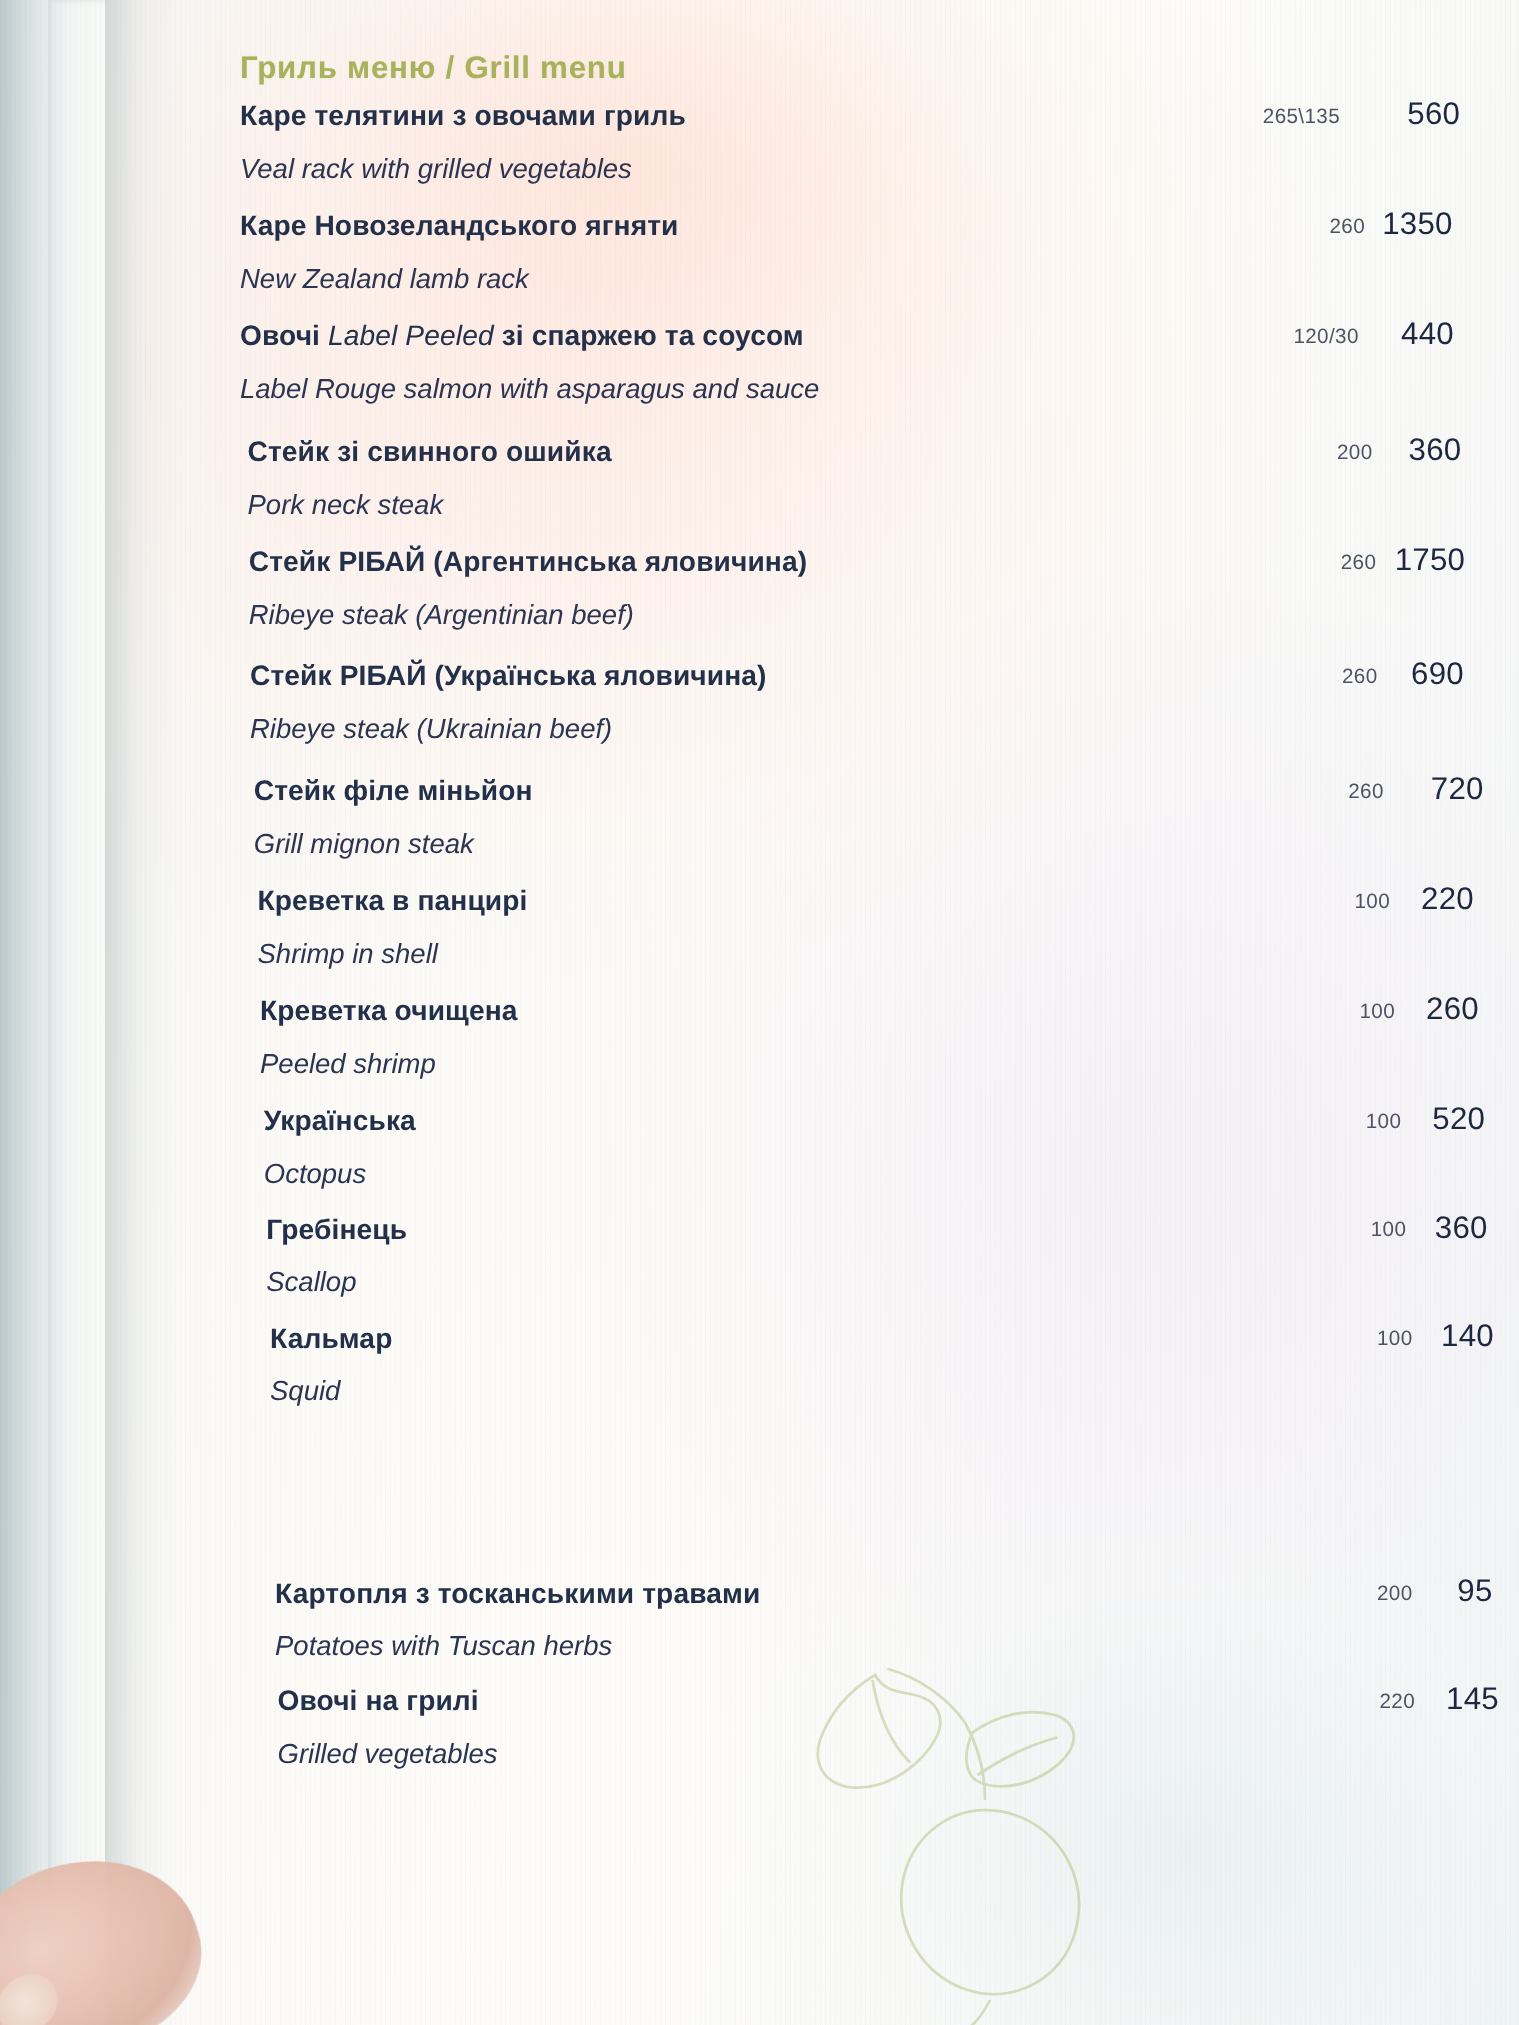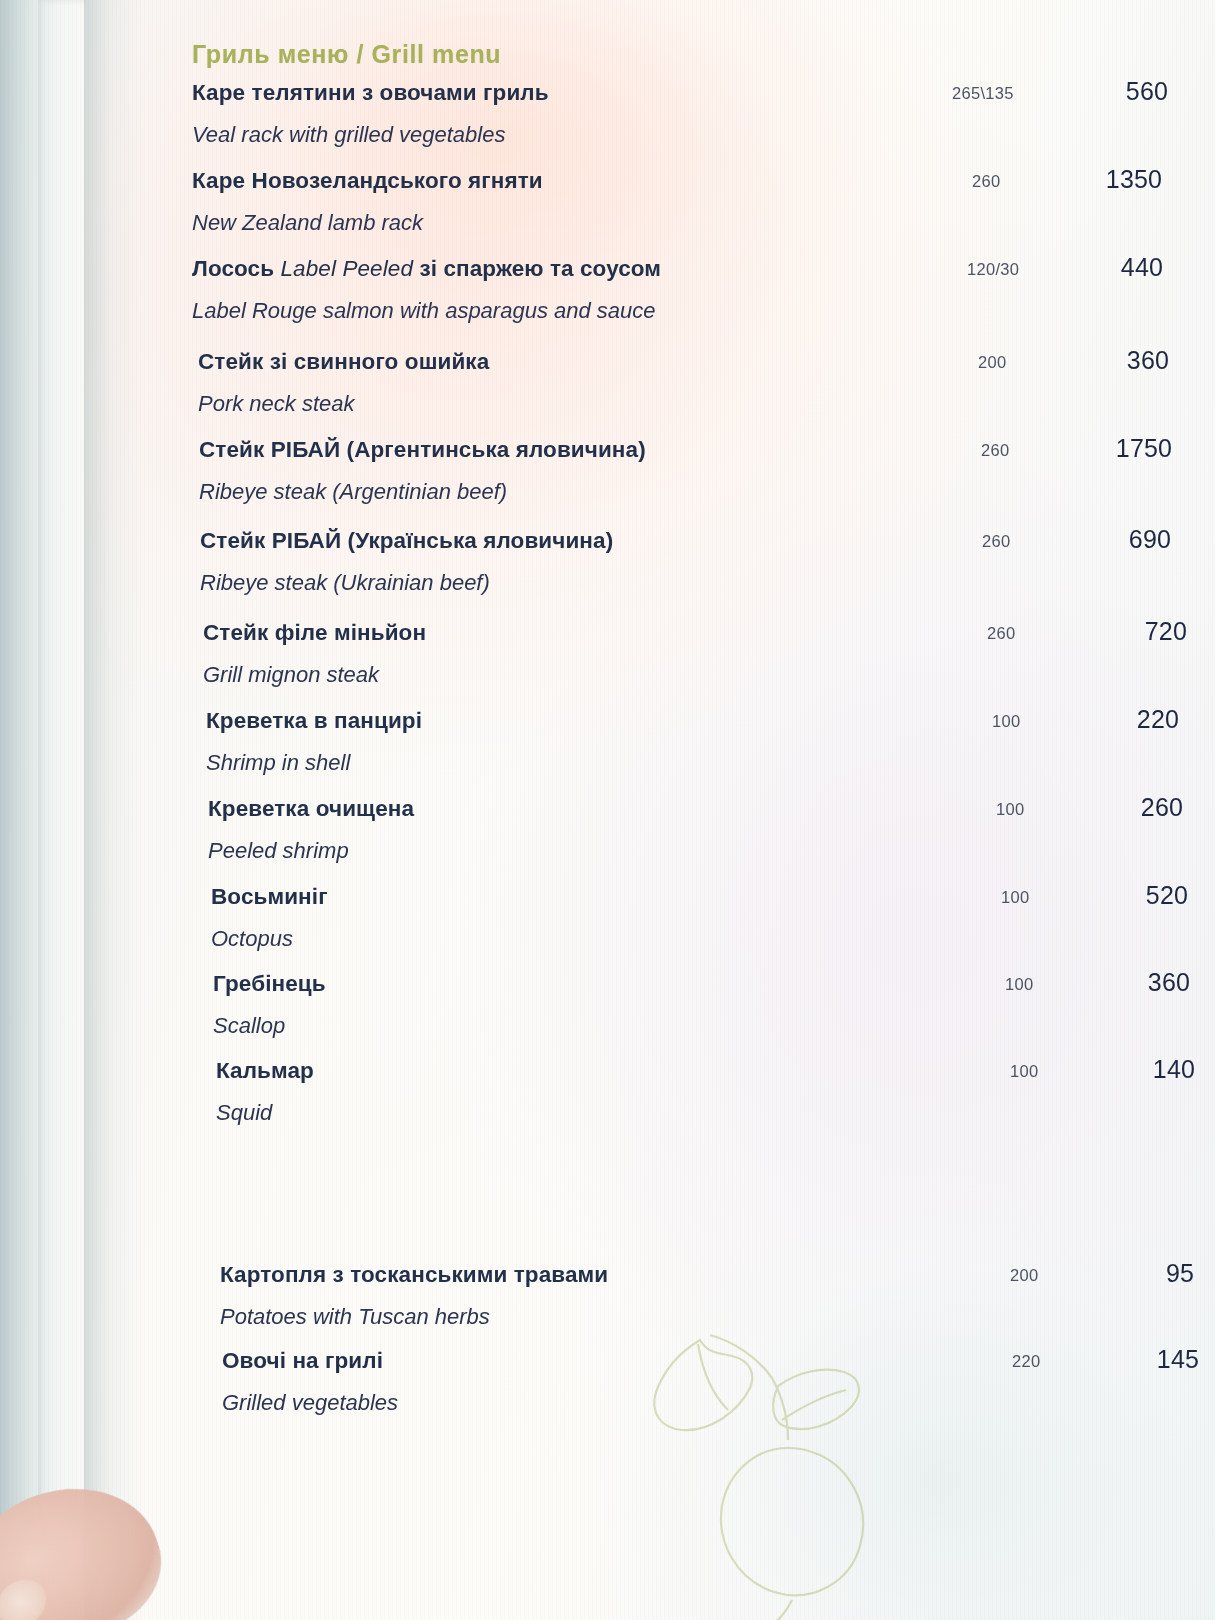--- a/index.html
+++ b/index.html
@@ -129,21 +129,21 @@
     font-size: 22px;
     font-style: italic;
     font-weight: 400;
     color: #2b3450;
     white-space: nowrap;
   }
   .item .weight {
     position: absolute;
     top: 4px;
     width: 120px;
-    text-align: left;
+    text-align: right;
     font-size: 16.5px;
     color: #4c5464;
     letter-spacing: .3px;
   }
   .item .price {
     position: absolute;
     top: -3px;
     width: 120px;
     text-align: center;
     font-size: 25px;
@@ -201,21 +201,21 @@
     </div>
 
     <div class="item" style="left:192px; top:168px;">
       <div class="name-ua">Каре Новозеландського ягняти</div>
       <div class="name-en">New Zealand lamb rack</div>
       <div class="weight" style="left:780px;">260</div>
       <div class="price" style="left:882px;">1350</div>
     </div>
 
     <div class="item" style="left:192px; top:256px;">
-      <div class="name-ua"><span>Лосось </span><span class="it">Label Peeled</span><span> зі спаржею та соусом</span></div>
+      <div class="name-ua"><span>Овочі </span><span class="it">Label Peeled</span><span> зі спаржею та соусом</span></div>
       <div class="name-en">Label Rouge salmon with asparagus and sauce</div>
       <div class="weight" style="left:775px;">120/30</div>
       <div class="price" style="left:890px;">440</div>
     </div>
 
     <div class="item" style="left:198px; top:349px;">
       <div class="name-ua">Стейк зі свинного ошийка</div>
       <div class="name-en">Pork neck steak</div>
       <div class="weight" style="left:780px;">200</div>
       <div class="price" style="left:890px;">360</div>
@@ -250,21 +250,21 @@
     </div>
 
     <div class="item" style="left:208px; top:796px;">
       <div class="name-ua">Креветка очищена</div>
       <div class="name-en">Peeled shrimp</div>
       <div class="weight" style="left:788px;">100</div>
       <div class="price" style="left:894px;">260</div>
     </div>
 
     <div class="item" style="left:211px; top:884px;">
-      <div class="name-ua">Восьминіг</div>
+      <div class="name-ua">Українська</div>
       <div class="name-en">Octopus</div>
       <div class="weight" style="left:790px;">100</div>
       <div class="price" style="left:896px;">520</div>
     </div>
 
     <div class="item" style="left:213px; top:971px;">
       <div class="name-ua">Гребінець</div>
       <div class="name-en">Scallop</div>
       <div class="weight" style="left:792px;">100</div>
       <div class="price" style="left:896px;">360</div>

